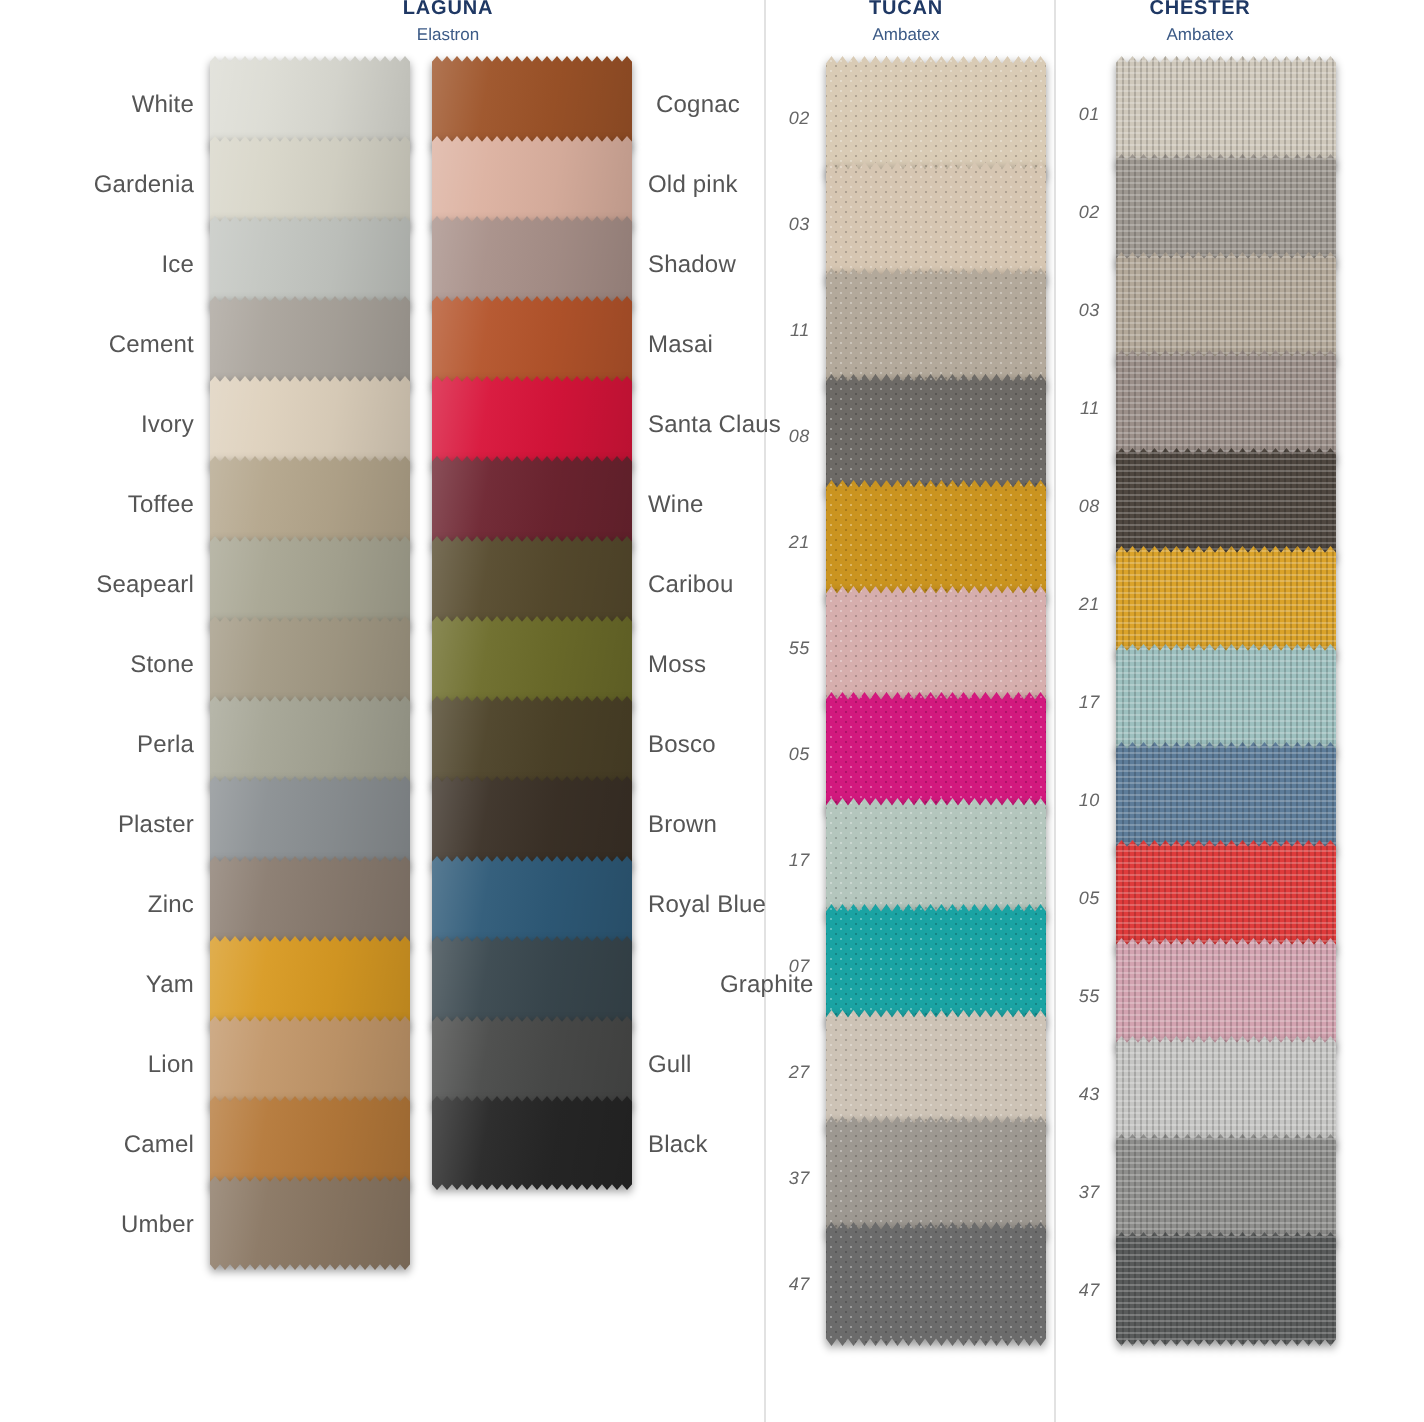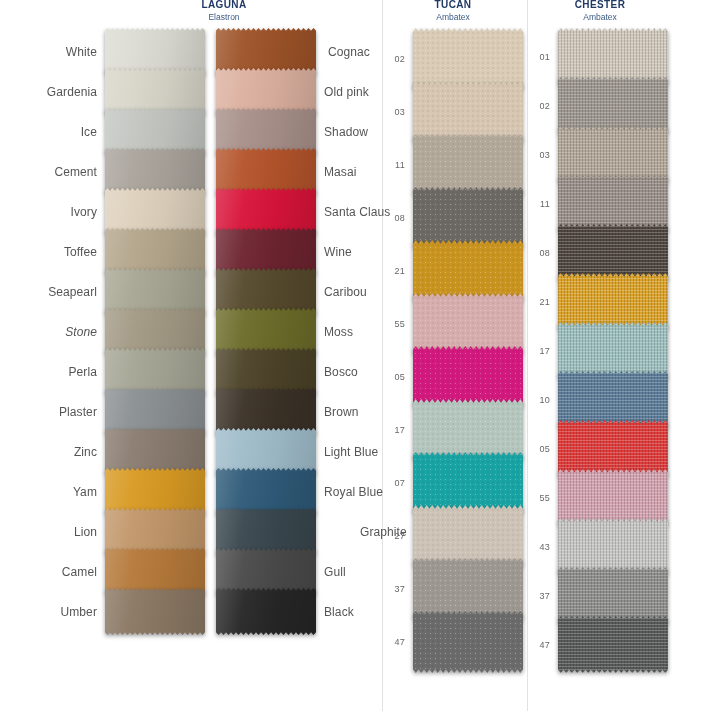--- a/index.html
+++ b/index.html
@@ -72,20 +72,21 @@
     white-space:nowrap;
     padding:0 8px;
     letter-spacing:.1px;
   }
   .code-label{
     font-size:9px;
     color:#666666;
     white-space:nowrap;
     padding:0 8px;
     letter-spacing:.3px;
+    font-style:italic;
   }
 
   
   .chip-wrap{
     position:relative;
     filter:drop-shadow(0 2px 2px rgba(0,0,0,.40));
   }
   .chip{
     position:relative;
     overflow:hidden;
@@ -217,21 +218,21 @@
       <div class="col-row lbl-left" style="margin-top: -7px; height: 47px;">
         <div class="chip-wrap" style="width: 100px; height: 47px;">
           <div class="chip tex-leather" style="width: 100%; height: 100%; background: rgb(168, 166, 147);"></div>
         </div>
         <span class="swatch-label" style="position: absolute; right: 100px;">Seapearl</span>
       </div>
       <div class="col-row lbl-left" style="margin-top: -7px; height: 47px;">
         <div class="chip-wrap" style="width: 100px; height: 47px;">
           <div class="chip tex-leather" style="width: 100%; height: 100%; background: rgb(163, 154, 133);"></div>
         </div>
-        <span class="swatch-label" style="position: absolute; right: 100px; font-style: italic;">Stone</span>
+        <span class="swatch-label" style="position: absolute; right: 100px;">Stone</span>
       </div>
       <div class="col-row lbl-left" style="margin-top: -7px; height: 47px;">
         <div class="chip-wrap" style="width: 100px; height: 47px;">
           <div class="chip tex-leather" style="width: 100%; height: 100%; background: rgb(165, 165, 149);"></div>
         </div>
         <span class="swatch-label" style="position: absolute; right: 100px;">Perla</span>
       </div>
       <div class="col-row lbl-left" style="margin-top: -7px; height: 47px;">
         <div class="chip-wrap" style="width: 100px; height: 47px;">
           <div class="chip tex-leather" style="width: 100%; height: 100%; background: rgb(139, 144, 147);"></div>
@@ -325,26 +326,20 @@
         <span class="swatch-label" style="position: absolute; left: 100px;">Bosco</span>
       </div>
       <div class="col-row lbl-right" style="margin-top: -7px; height: 47px;">
         <div class="chip-wrap" style="width: 100px; height: 47px;">
           <div class="chip tex-leather" style="width: 100%; height: 100%; background: rgb(59, 49, 39);"></div>
         </div>
         <span class="swatch-label" style="position: absolute; left: 100px;">Brown</span>
       </div>
       <div class="col-row lbl-right" style="margin-top: -7px; height: 47px;">
         <div class="chip-wrap" style="width: 100px; height: 47px;">
-          <div class="chip tex-leather" style="width: 100%; height: 100%; background: rgb(159, 188, 202);"></div>
-        </div>
-        <span class="swatch-label" style="position: absolute; left: 100px;">Light Blue</span>
-      </div>
-      <div class="col-row lbl-right" style="margin-top: -7px; height: 47px;">
-        <div class="chip-wrap" style="width: 100px; height: 47px;">
           <div class="chip tex-leather" style="width: 100%; height: 100%; background: rgb(46, 90, 120);"></div>
         </div>
         <span class="swatch-label" style="position: absolute; left: 100px;">Royal Blue</span>
       </div>
       <div class="col-row lbl-right" style="margin-top: -7px; height: 47px;">
         <div class="chip-wrap" style="width: 100px; height: 47px;">
           <div class="chip tex-leather" style="width: 100%; height: 100%; background: rgb(57, 71, 78);"></div>
         </div>
         <span class="swatch-label" style="position: absolute; left: 100px; padding-left: 44px;">Graphite</span>
       </div>

